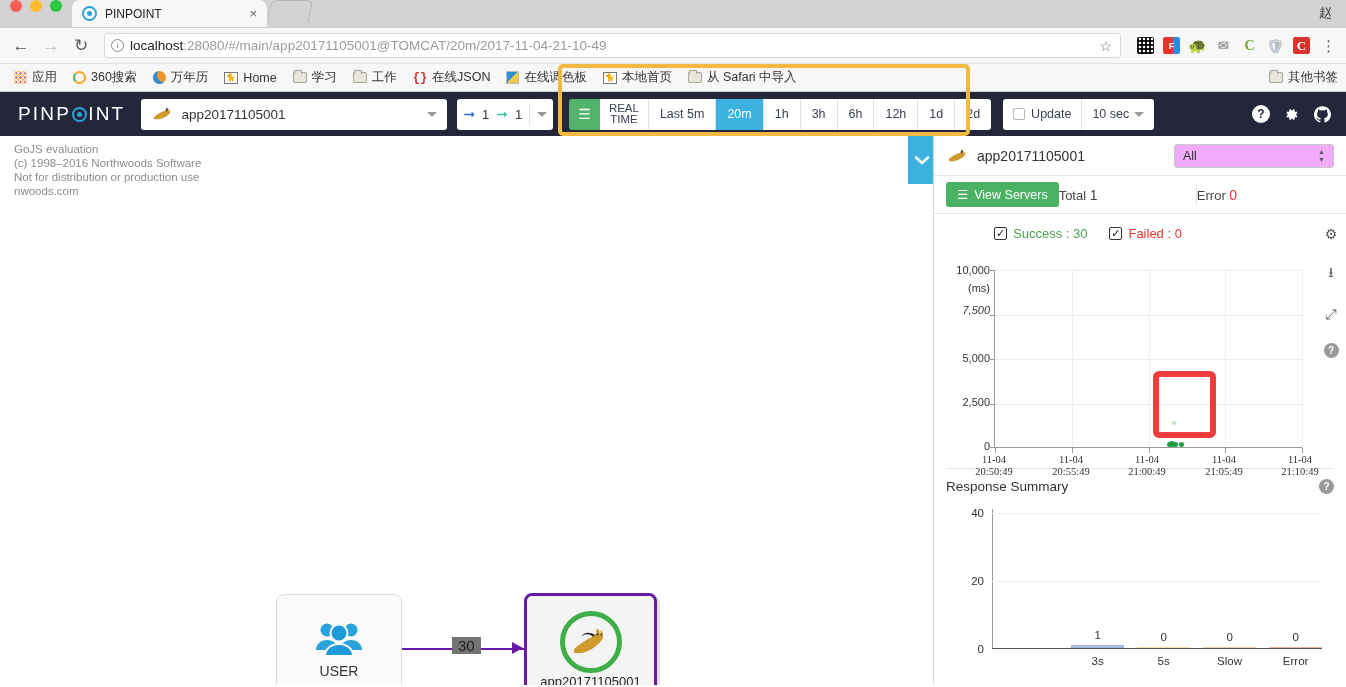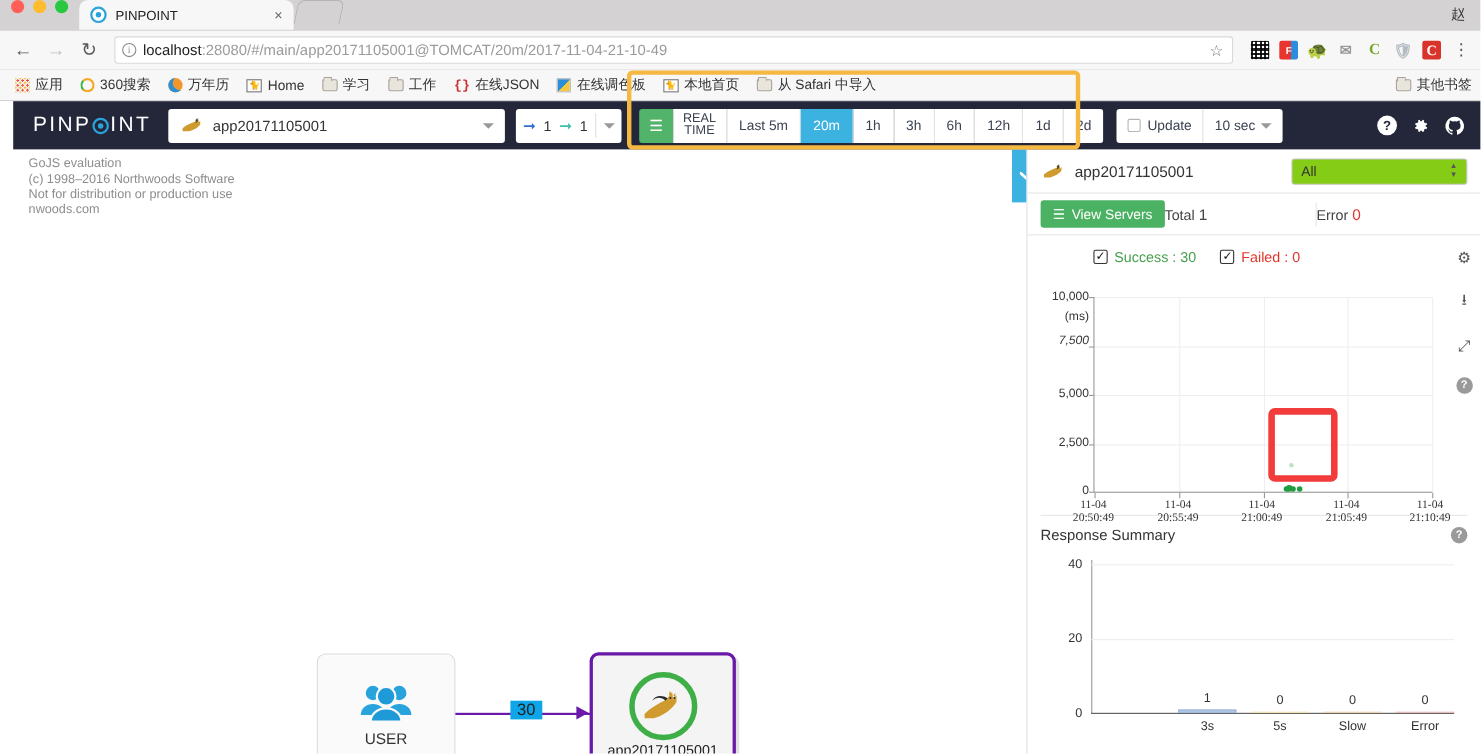--- a/index.html
+++ b/index.html
@@ -102,21 +102,21 @@
                border-radius: 1px 2px 2px 2px; position: relative; }
   .ic-folder::before { content:""; position:absolute; top:-3px; left:0; width:6px; height:3px;
                background:#e8e5dc; border:1px solid #a9a49a; border-bottom:none; border-radius:1px 1px 0 0;}
   .ic-json { color: #cf2d2d; font-weight: bold; font-size: 12px; font-family: "Liberation Mono", monospace;}
   .ic-palette { width: 13px; height: 13px; background: linear-gradient(135deg,#2a8fd8 50%, #f5c842 50%);
                 border: 1px solid #bbb; }
   .bm-right { position: absolute; right: 8px; display: flex; align-items: center; gap: 5px;
               font-size: 12.5px; color: #333; }
 
   
-  .app { position: relative; height: 593px; background: #fff; padding-left: 12px; }
+  .app { position: relative; height: 593px; background: #fff; }
   .navbar {
     height: 44px; background: #24273a; display: flex; align-items: center;
     padding-left: 18px; gap: 0; position: relative;
   }
   .logo { font-size: 19px; letter-spacing: 2.2px; color: #fff; display:flex; align-items:center; }
   .logo .o {
     display: inline-flex; width: 15px; height: 15px; border-radius: 50%;
     border: 2.5px solid #29a3d9; align-items: center; justify-content: center;
     margin: 0 1px;
   }
@@ -187,40 +187,40 @@
     display: flex; flex-direction: column; align-items: center; justify-content: center; gap: 1px;
     box-shadow: 3px 3px 0 rgba(0,0,0,0.12);
   }
   .node-app .lbl { font-size: 13px; color: #222; }
   .tomcat-ring {
     width: 62px; height: 62px; border-radius: 50%; border: 5px solid #3eae47;
     display: flex; align-items: center; justify-content: center; background: #f4f4f4;
   }
   .link-line { position: absolute; left: 402px; top: 512px; width: 124px; height: 2px; background: #6a18a8; }
   .link-label { position: absolute; left: 452px; top: 501px; font-size: 15px; color: #222;
-                background: #0ea5e9; padding: 0 6px; }
+                background: #737373; padding: 0 6px; }
   .link-arrow {
     position: absolute; left: 512px; top: 506px; width: 0; height: 0;
     border-top: 6px solid transparent; border-bottom: 6px solid transparent; border-left: 11px solid #6a18a8;
   }
 
   .collapse-tab {
     position: absolute; left: 908px; top: 0px; width: 28px; height: 48px;
     background: #3bb2e0; display: flex; align-items: center; justify-content: center;
     color: #fff; font-size: 15px; cursor: pointer; z-index: 5;
   }
 
   
   .panel { width: 413px; border-left: 1px solid #dadada; display: flex; flex-direction: column;
            background: #fff; }
   .panel-head { height: 40px; display: flex; align-items: center; padding: 0 12px; gap: 9px;
                 border-bottom: 1px solid #e6e6e6; }
   .panel-title { font-size: 14px; color: #333; flex: 1; }
   .panel-select { width: 160px; height: 24px; border: 1px solid #c8c8c8; border-radius: 3px;
-                  background: #84cc16; display: flex; align-items: center; padding: 0 8px;
+                  background: #f0abfc; display: flex; align-items: center; padding: 0 8px;
                   font-size: 12.5px; color: #333; cursor: pointer; }
   .spin { margin-left: auto; display: flex; flex-direction: column; gap: 2px; color: #555; font-size: 7px; line-height:6px;}
 
   .panel-stats { height: 38px; display: flex; align-items: center; padding: 0 12px;
                  border-bottom: 1px solid #e6e6e6; }
   .view-servers { background: #4cb263; color: #fff; font-size: 12.5px; border-radius: 3px;
                   padding: 5px 11px; display: flex; align-items: center; gap: 6px; cursor: pointer; }
   .stat { flex: 1; text-align: left; font-size: 13px; color: #444; }
   .stat b { font-weight: normal; font-size: 14px; }
   .stat .n-red { color: #e0352b; }

